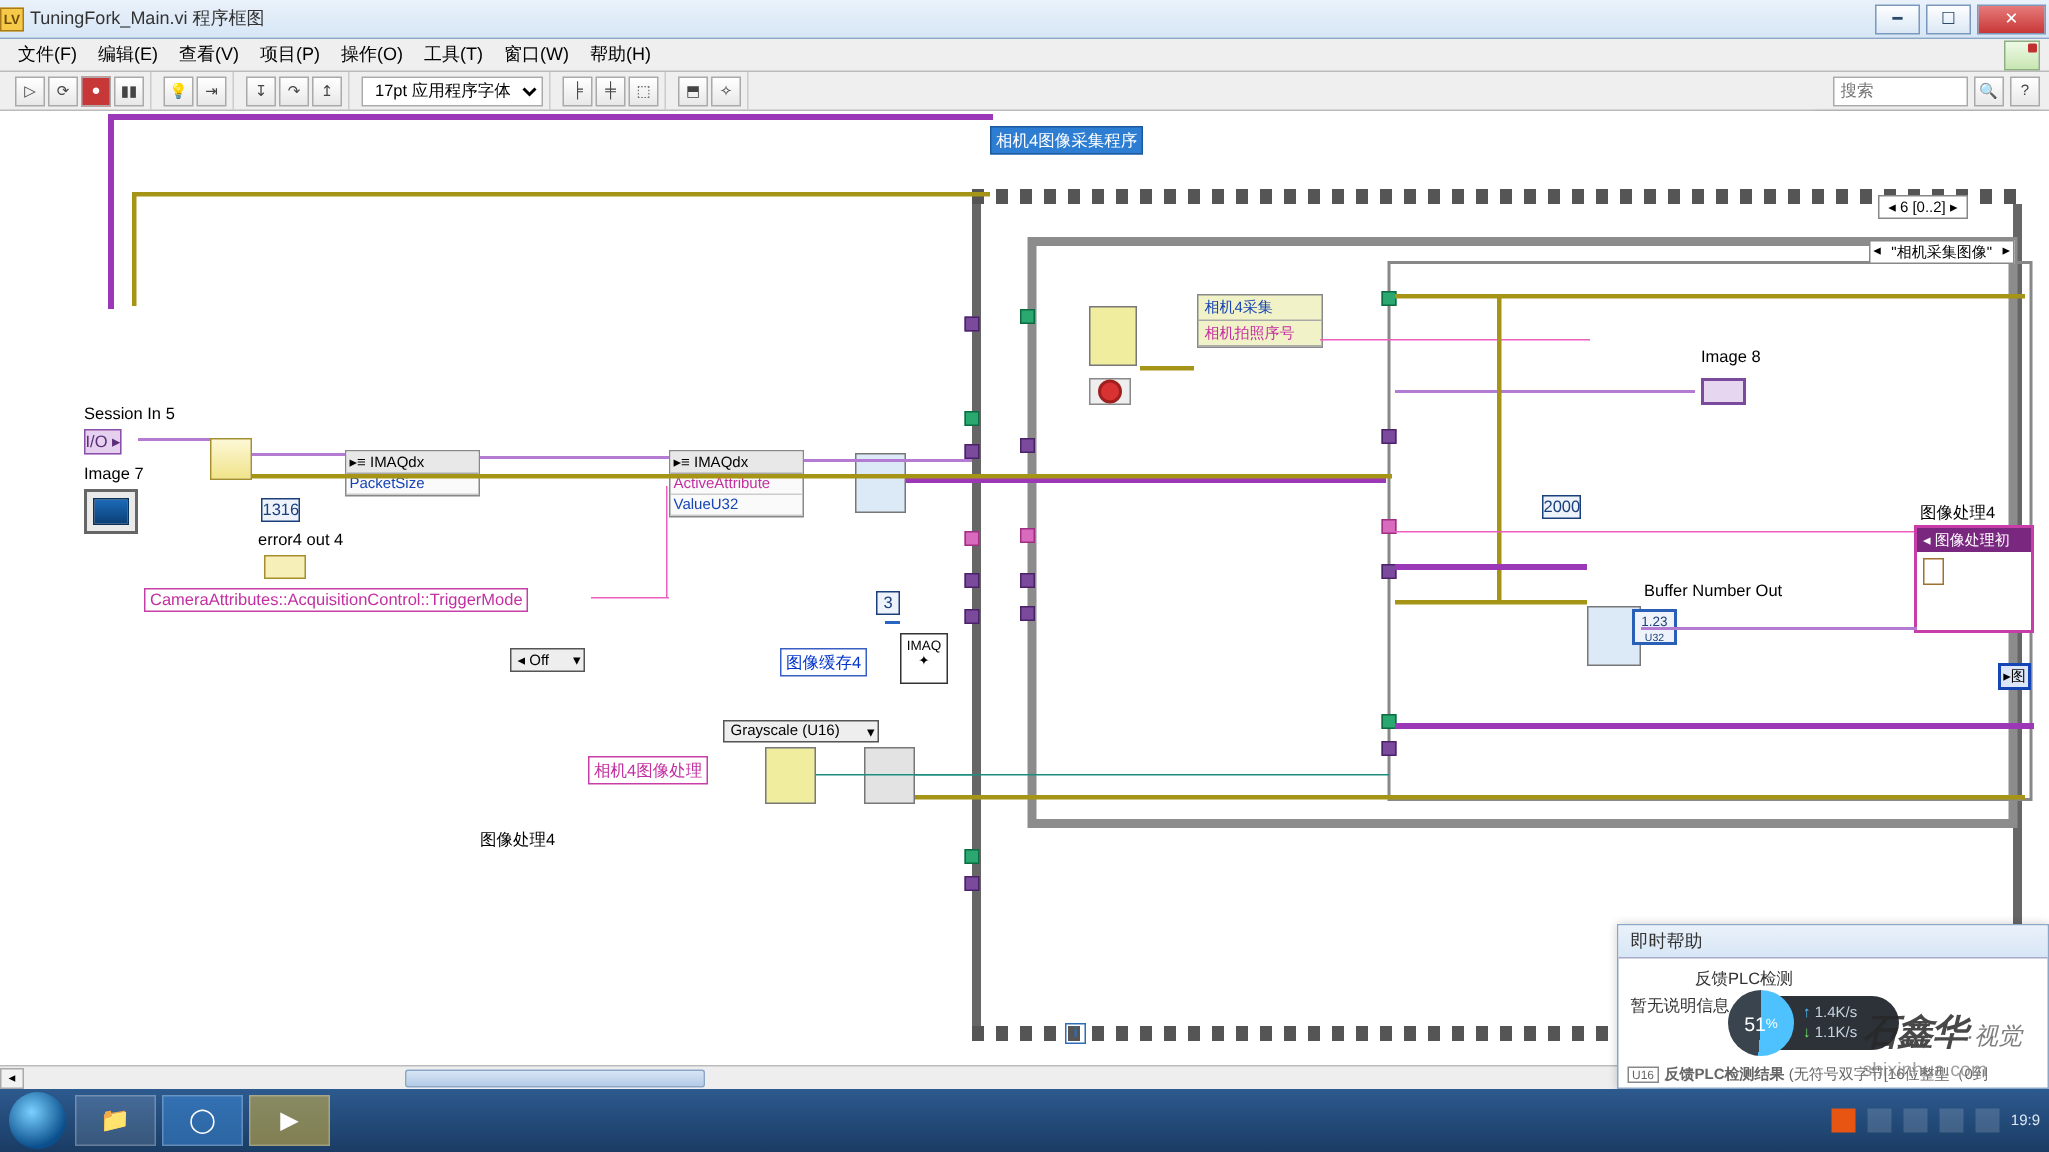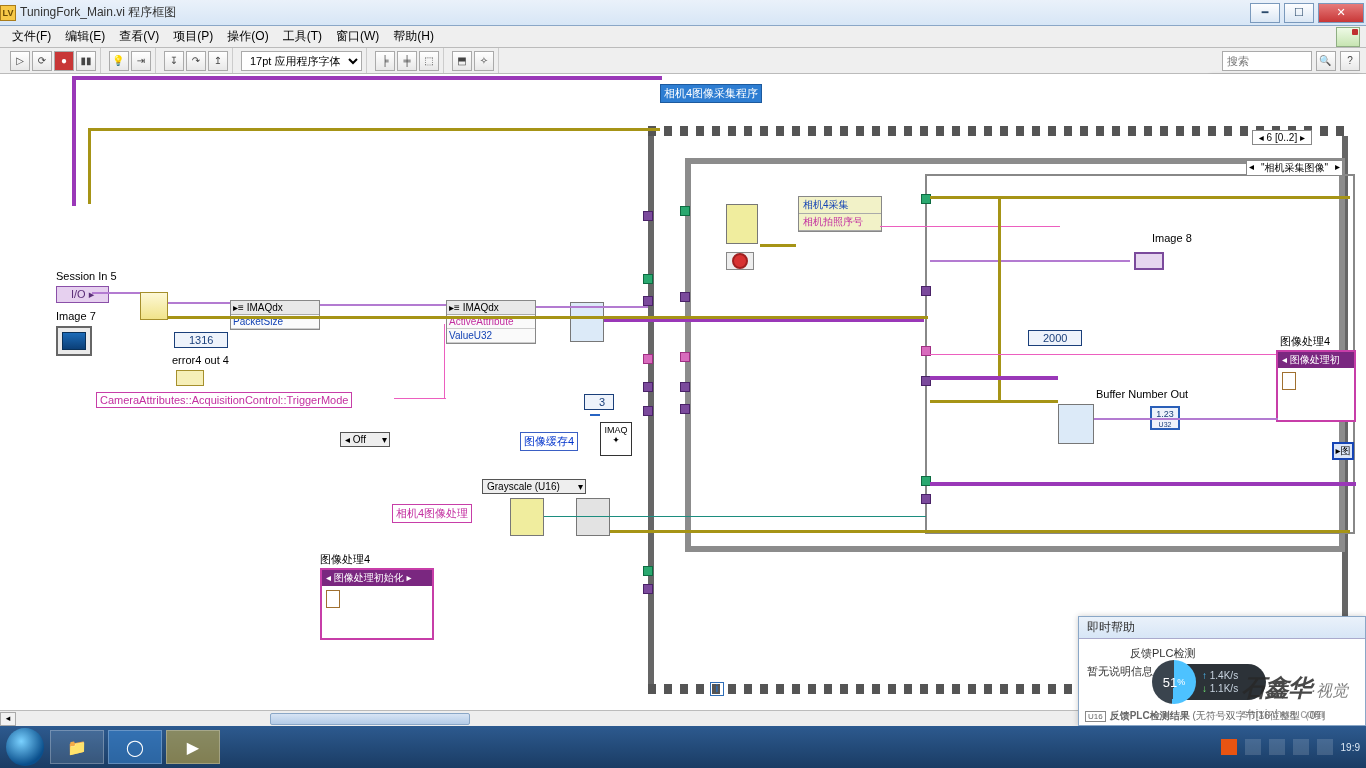--- a/index.html
+++ b/index.html
@@ -26,21 +26,21 @@
 .toolbar .search { margin-left:auto; display:flex; align-items:center; gap:4px;}
 .toolbar .search input { width:90px;}
 
 
 .canvas { position:absolute; left:0; top:74px; right:0; bottom:42px; background:#fff; overflow:hidden;}
 
 
 .node { position:absolute; font-size:11px; }
 .lbl { background:#fff; border:1px solid #888; padding:1px 3px; font-size:11px; white-space:nowrap;}
 .lbl-free { position:absolute; font-size:11px; color:#000; white-space:nowrap;}
-.constbox{border:1px solid #1a3f7a;background:#eef3fb;color:#1a3f7a;padding:1px 14px;font-size:11px;}
+.constbox{border:1px solid #1a3f7a;background:#eef3fb;color:#1a3f7a;padding:1px 0;font-size:11px;}
 .pinkbox{ border:1px solid #c73ea8; background:#fff; color:#c32fa0; padding:1px 3px; font-size:11px;}
 .bluebox{ border:1px solid #3a5fc4; background:#fff; color:#0033cc; padding:1px 3px; font-size:11px; text-align:center;}
 .yellowbtn{ border:1px solid #a58f2c; background:linear-gradient(#fdf8d6,#f0e38a); width:28px; height:28px;}
 .imgctl{ border:2px solid #666; background:#eaeaea; width:36px; height:30px; display:flex;align-items:center;justify-content:center;}
 .imgctl .inner{width:24px;height:18px;background:linear-gradient(#1c6bb8,#0b3f77);border:1px solid #083059;}
 .propnode{ border:1px solid #888; background:#fafafa; width:90px;}
 .propnode .t{ background:#e8e8e8; border-bottom:1px solid #aaa; font-size:10px; padding:1px 2px;}
 .propnode .r{ border-bottom:1px solid #ccc; font-size:10px; padding:1px 2px; color:#1544b5;}
 .propnode .r.pink{ color:#c32fa0;}
 .clusterbox{ border:2px solid #c73ea8; background:#fff; }
@@ -271,44 +271,38 @@
   <div class="node bluebox" style="left:520px; top:358px;">图像缓存4</div>
   <div class="node" style="left:600px; top:348px; width:32px;height:34px;border:1px solid #333;background:#fff;text-align:center;font-size:9px;padding-top:2px"><span>IMAQ</span><br>✦</div>
 
   <div class="node ring" style="left:482px; top:390px; width:104px;"><span>Grayscale (U16)</span></div>
 
   <div class="node pinkbox" style="left:392px; top:430px;">相机4图像处理</div>
   <div class="node iconnode" style="left:510px; top:424px; width:34px;height:38px;background:#f0ed9e"></div>
   <div class="node iconnode" style="left:576px; top:424px; width:34px;height:38px;background:#e3e3e3"></div>
 
   <div class="lbl-free" style="left:320px; top:478px;">图像处理4</div>
-  <div class="node clusterbox" style="left:320px; top:494px; width:114px; height:72px;">
-    <div class="hd">◂ <span>图像处理初始化</span> ▸</div>
-    <div class="bd">
-        <div style="width:14px;height:18px;border:1px solid #a07030;background:#fff"></div>
-      </div>
-  </div>
 
   <div class="node iconnode" style="left:726px; top:130px; width:32px;height:40px;background:#f0ed9e"></div>
   <div class="node unbundle" style="left:798px; top:122px; width:84px;">
     <div class="row" style="color:#1544b5">相机4采集</div>
     <div class="row" style="color:#c32fa0">相机拍照序号</div>
   </div>
   <div class="node" style="left:726px; top:178px;width:28px;height:18px;border:1px solid #888;background:#eee;display:flex;align-items:center;justify-content:center">
       <div class="stopbtn"></div>
     </div>
 
   <div class="node constbox" style="left:1028px; top:256px;">2000</div>
 
   <div class="node iconnode" style="left:1058px; top:330px; width:36px;height:40px;background:#dceaf8;"></div>
 
   <div class="lbl-free" style="left:1096px; top:314px;">Buffer Number Out</div>
-  <div class="node" style="left:1150px; top:332px; width:30px;height:24px; border:2px solid #2a5fb8;background:#eef3fb;font-size:9px;text-align:center;color:#1a3f7a;padding-top:1px">1.23<br><span style="font-size:7px">U32</span></div>
-
-  <div class="lbl-free" style="left:1134px; top:158px;margin-left:18px;">Image 8</div>
+  <div class="node" style="left:1088px; top:332px; width:30px;height:24px; border:2px solid #2a5fb8;background:#eef3fb;font-size:9px;text-align:center;color:#1a3f7a;padding-top:1px">1.23<br><span style="font-size:7px">U32</span></div>
+
+  <div class="lbl-free" style="left:1134px; top:158px;">Image 8</div>
   <div class="node" style="left:1134px; top:178px; width:30px;height:18px;border:2px solid #7b4a9c;background:#e6d6ef"></div>
 
   <div class="lbl-free" style="left:1280px; top:260px;">图像处理4</div>
   <div class="node clusterbox" style="left:1276px; top:276px; width:80px; height:72px;">
     <div class="hd">◂ <span>图像处理初</span></div>
     <div class="bd">
         <div style="width:14px;height:18px;border:1px solid #a07030;background:#fff"></div>
       </div>
   </div>
   <div class="node" style="left:1332px; top:368px; width:22px; height:18px; border:2px solid #1544b5; background:#dce6f8;font-size:10px;text-align:center">▸图</div>

